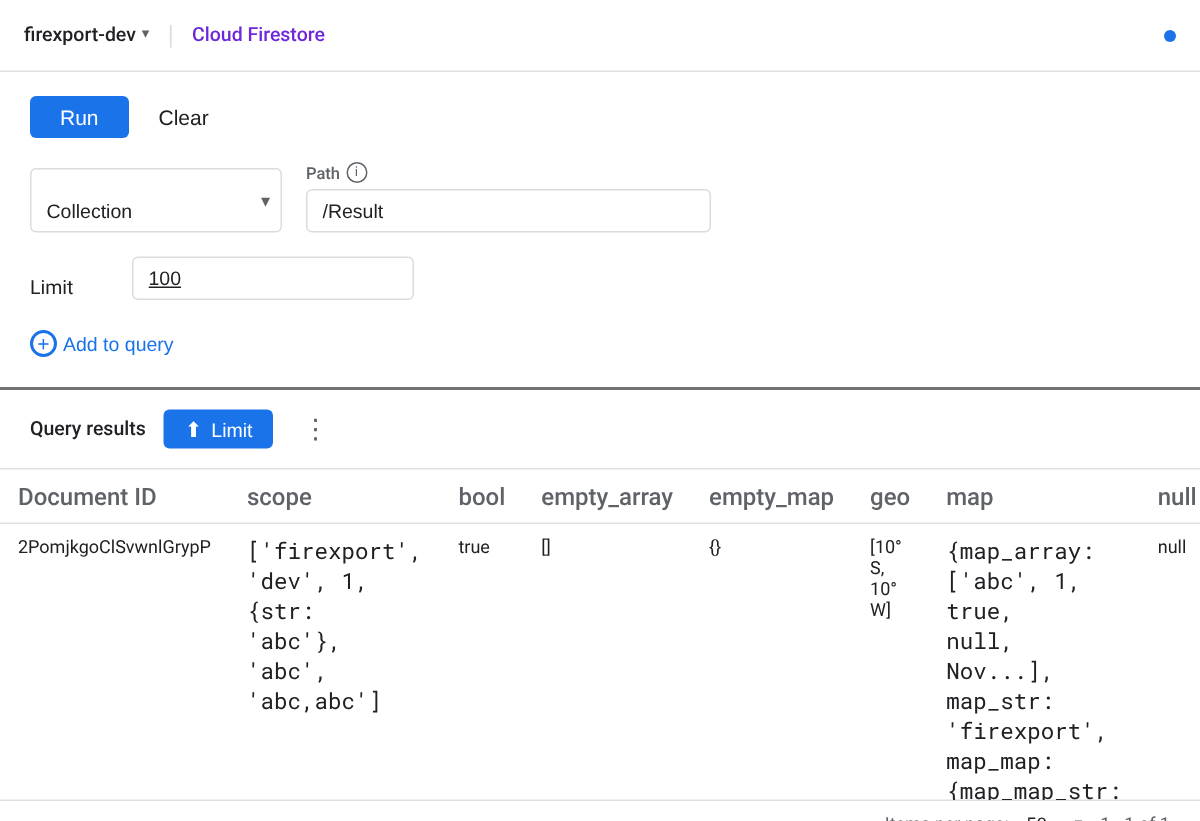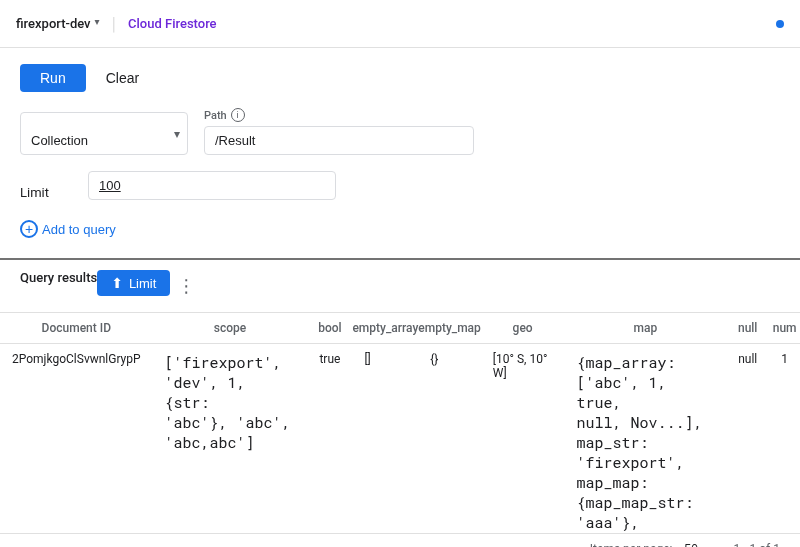--- a/index.html
+++ b/index.html
@@ -165,21 +165,21 @@
       font-size: 13px;
       color: #202124;
       width: 40px;
     }
     .limit-input {
       border: 1px solid #dadce0;
       border-radius: 4px;
       padding: 6px 10px;
       font-size: 13px;
       color: #202124;
-      width: 248px;
+      width: 188px;
       outline: none;
       text-decoration: underline;
     }
 
     
     .add-query-row {
       display: flex;
       align-items: center;
     }
     .btn-add-query {
@@ -206,23 +206,24 @@
       line-height: 1;
     }
 
     
     .results-section {
       background: #fff;
       flex: 1;
     }
     .results-header {
       display: flex;
-      align-items: flex-start;
+      align-items: center;
       padding: 10px 20px;
       border-bottom: 1px solid #e0e0e0;
+      gap: 12px;
     }
     .results-title {
       font-size: 13px;
       font-weight: 500;
       color: #202124;
     }
     .btn-export {
       display: flex;
       align-items: center;
       gap: 6px;
@@ -261,26 +262,26 @@
     table {
       width: 100%;
       border-collapse: collapse;
       font-size: 12px;
     }
     thead tr {
       border-bottom: 1px solid #e0e0e0;
       background: #fff;
     }
     th {
-      text-align: center;
-      padding: 8px 0;
+      text-align: left;
+      padding: 8px 12px;
       font-weight: 500;
       color: #5f6368;
       white-space: nowrap;
-      font-size: 12px;
+      font-size: 16px;
     }
     td {
       padding: 8px 12px;
       vertical-align: top;
       border-bottom: 4px solid #ef4444;
       color: #202124;
       font-size: 12px;
     }
 
     .cell-mono {

